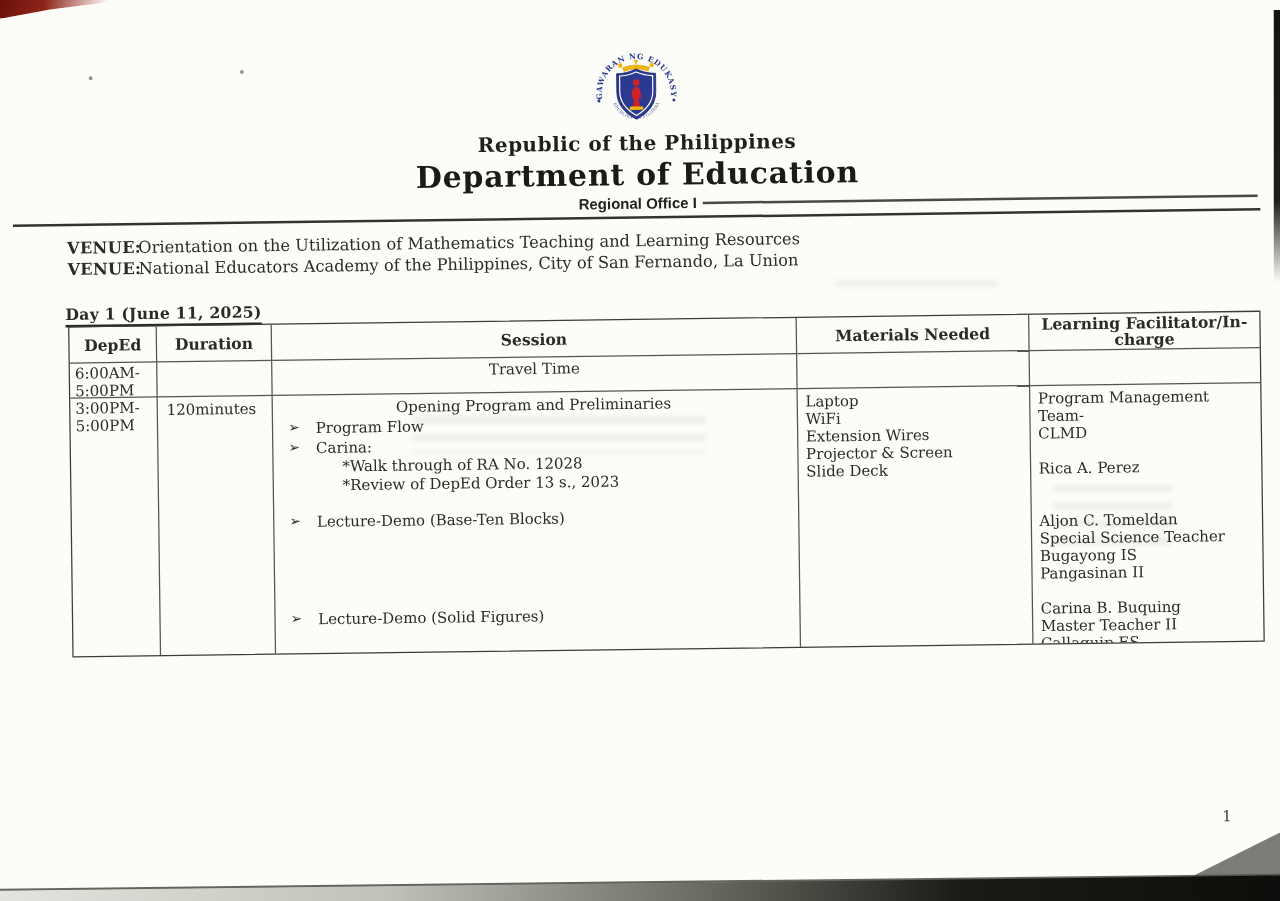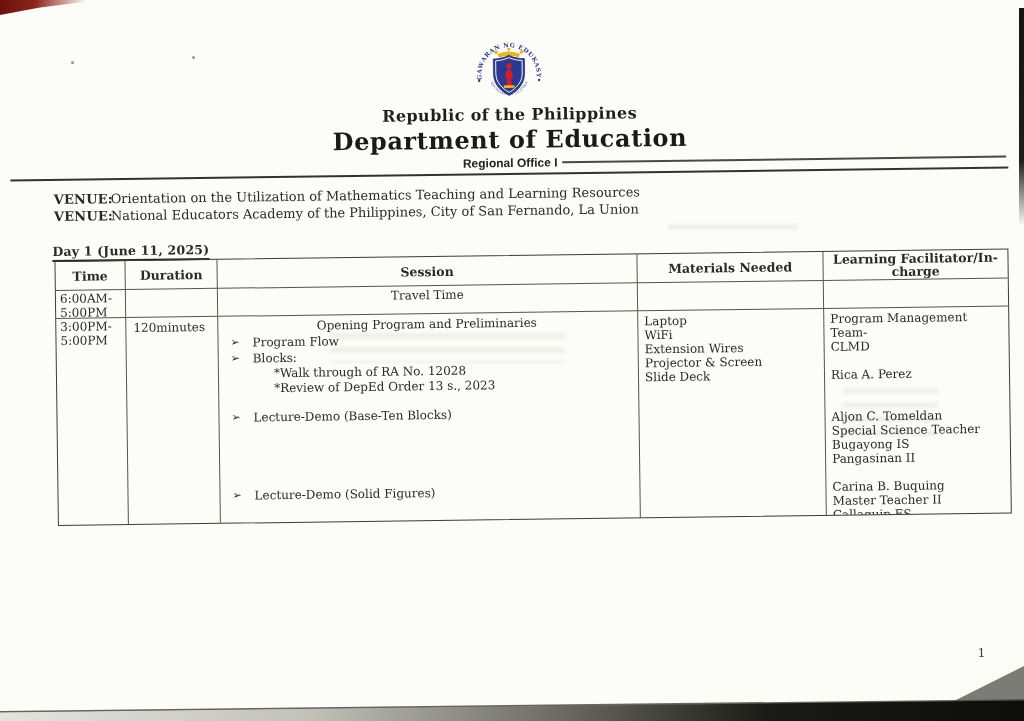--- a/index.html
+++ b/index.html
@@ -120,21 +120,21 @@
       </div>
       <div class="meta-row">
         <span class="meta-label">VENUE:</span>
         <span class="meta-text">National Educators Academy of the Philippines, City of San Fernando, La Union</span>
       </div>
     </div>
 
     <div class="day-heading">Day 1 (June 11, 2025)</div>
 
     <div class="tbl">
-      <div class="cell th">Time</div>
+      <div class="cell th">DepEd</div>
       <div class="cell th">Duration</div>
       <div class="cell th">Session</div>
       <div class="cell th">Materials Needed</div>
       <div class="cell th">Learning Facilitator/In-charge</div>
 
       <div class="cell pre time-cell">6:00AM-
 5:00PM</div>
       <div class="cell"></div>
       <div class="cell center">Travel Time</div>
       <div class="cell"></div>
@@ -144,21 +144,21 @@
 5:00PM</div>
       <div class="cell dur-cell">120minutes</div>
       <div class="cell sess">
         <div class="sess-heading">Opening Program and Preliminaries</div>
         <div class="s-row">
           <span class="marker">➢</span>
           <span class="b-text">Program Flow</span>
         </div>
         <div class="s-row">
           <span class="marker">➢</span>
-          <span class="b-text">Blocks:</span>
+          <span class="b-text">Carina:</span>
         </div>
         <div class="sub">*Walk through of RA No. 12028</div>
         <div class="sub">*Review of DepEd Order 13 s., 2023</div>
         <div class="s-row gap-a">
           <span class="marker">➢</span>
           <span class="b-text">Lecture-Demo (Base-Ten Blocks)</span>
         </div>
         <div class="s-row gap-b">
           <span class="marker">➢</span>
           <span class="b-text">Lecture-Demo (Solid Figures)</span>

